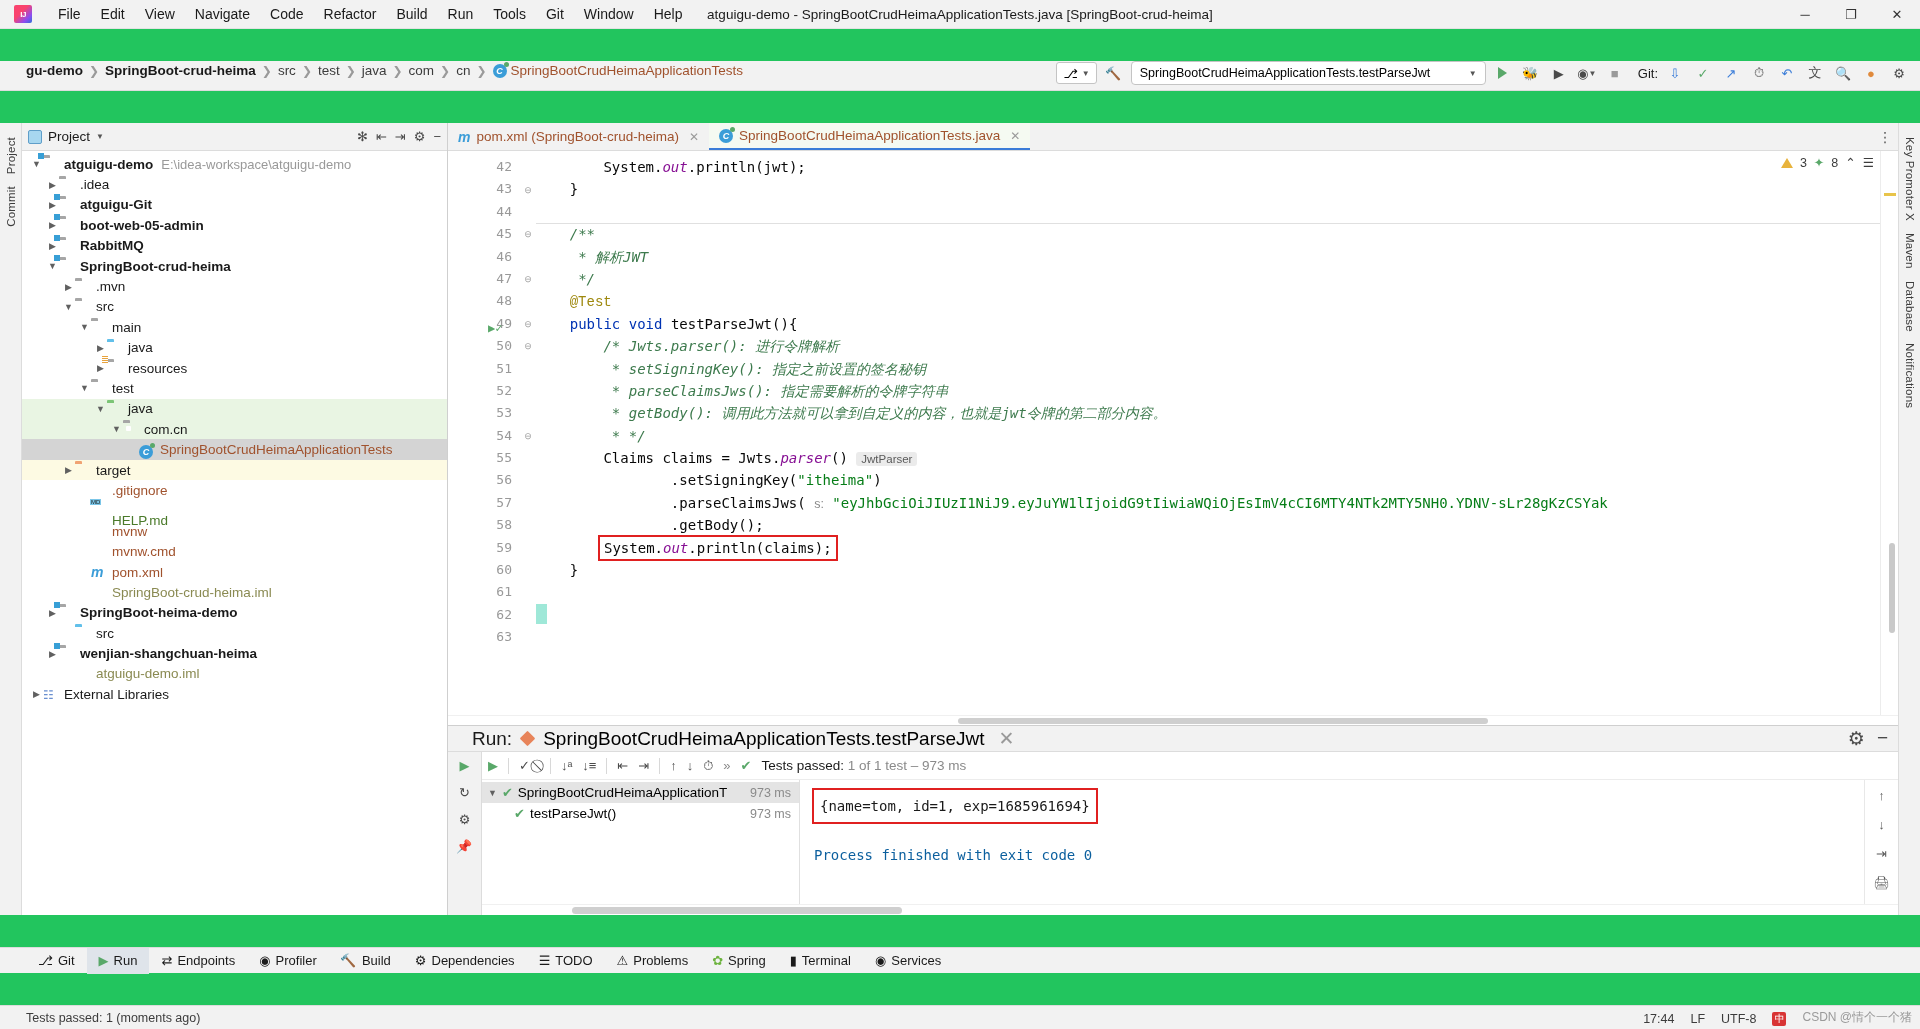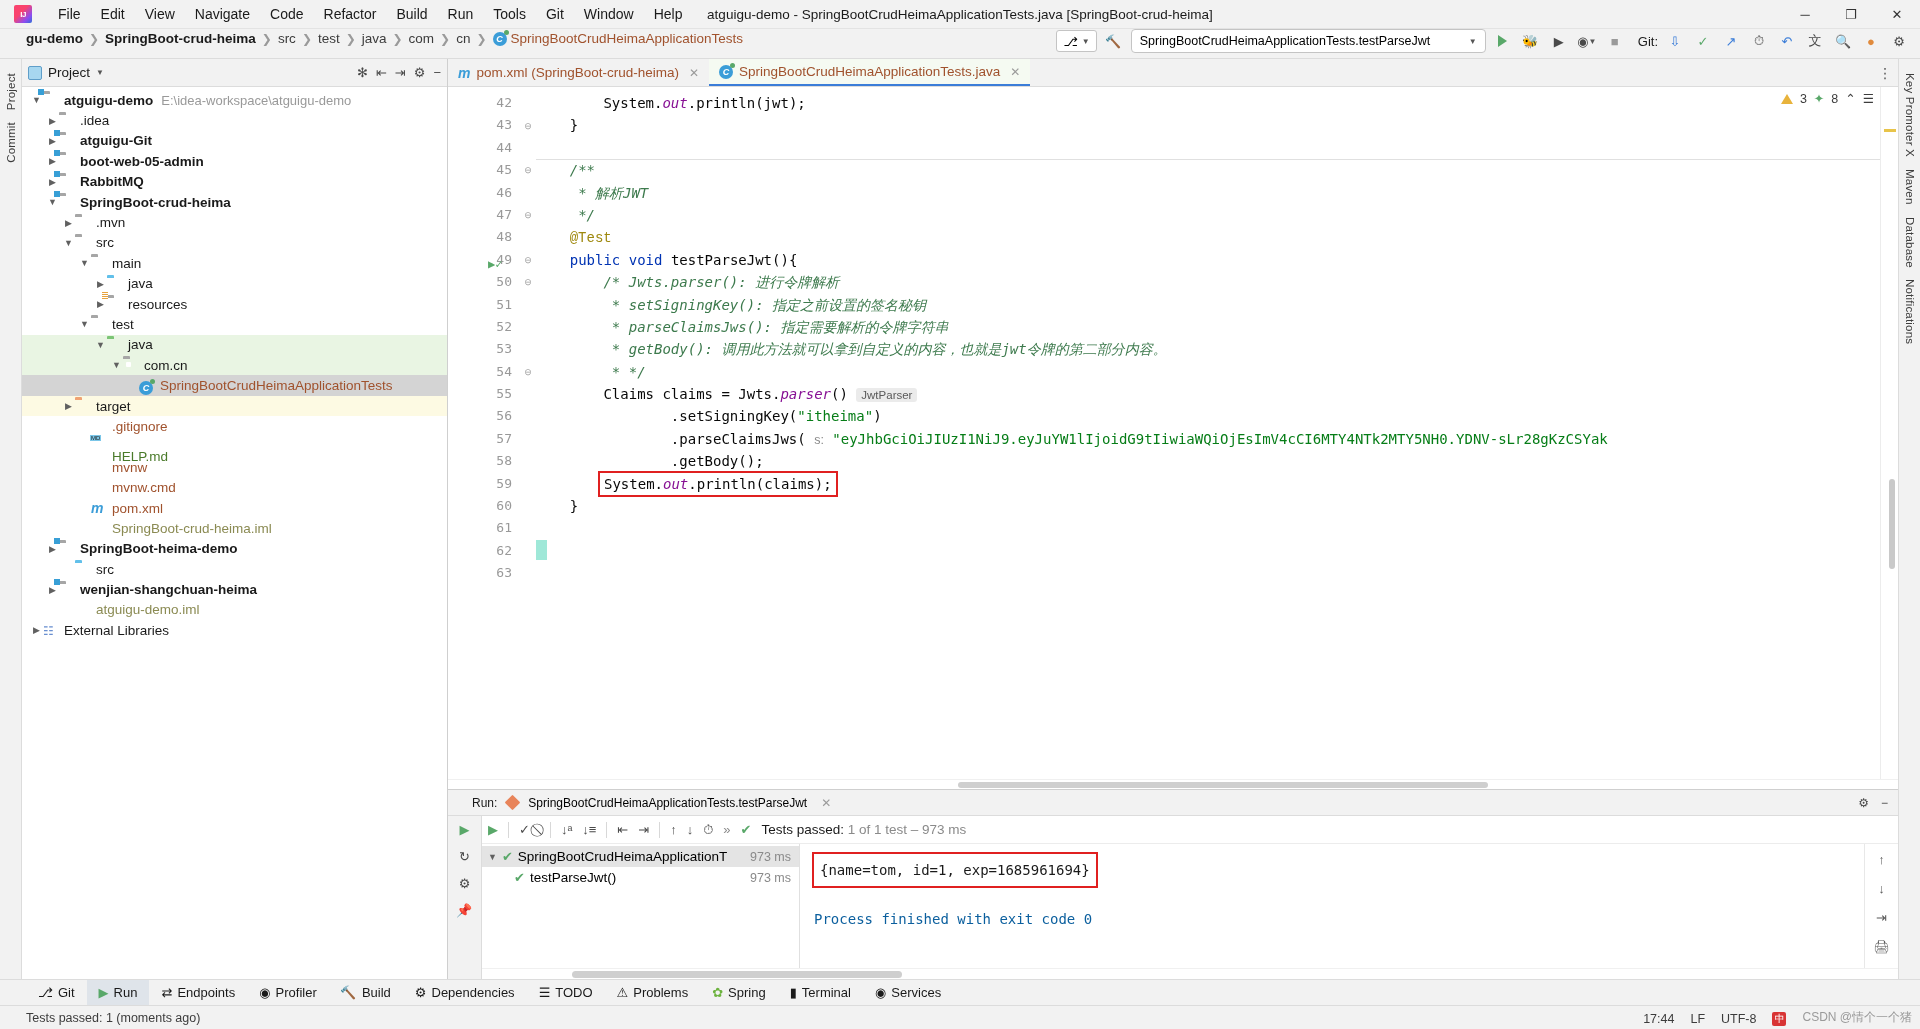--- a/index.html
+++ b/index.html
@@ -4,21 +4,21 @@
 <style>
   * { box-sizing: border-box; margin: 0; padding: 0; }
   html, body {
     width: 1920px; height: 1029px;
     font-family: "Liberation Sans", sans-serif;
     font-size: 13px;
     background: #f2f2f2;
     color: #000;
     overflow: hidden;
   }
-  .app { width: 1920px; height: 1029px; display: flex; flex-direction: column; background: #22c55e; }
+  .app { width: 1920px; height: 1029px; display: flex; flex-direction: column; background: #22c55e; gap: 32px; }
 
   
   .titlebar {
     height: 29px; background: #f2f2f2; display: flex; align-items: center;
     border-bottom: 1px solid #e3e3e3; position: relative; flex: none;
   }
   .ij-logo {
     width: 18px; height: 18px; margin-left: 14px; flex: none;
     background: linear-gradient(135deg,#f9436e 0%,#f9436e 40%,#8e4cf0 75%,#2f6fd7 100%);
     border-radius: 2px; position: relative;
@@ -178,21 +178,21 @@
   }
   .tri-warn { width:0;height:0;border-left:6px solid transparent;border-right:6px solid transparent;border-bottom:10px solid #e8b33c; position:relative;}
   .chk-green { color:#59a869; font-size:13px; }
   .hscroll-track { height: 10px; background: #fff; border-top: 1px solid #f0f0f0; position: relative; }
   .hscroll-thumb { position: absolute; left: 0; top: 2px; height: 6px; background: #cfcfcf; border-radius: 3px; }
 
   
   .runpanel { height: 190px; background: #fff; display: flex; flex-direction: column; flex: none; border-top: 1px solid #cfcfcf; }
   .run-title {
     height: 26px; background: #f2f2f2; display: flex; align-items: center; gap: 10px;
-    padding-left: 24px; font-size: 12px; border-bottom: 1px solid #dcdcdc; flex: none;
+    padding-left: 24px; font-size: 19px; border-bottom: 1px solid #dcdcdc; flex: none;
   }
   .run-title .lab { color: #1a1a1a; }
   .run-diamond { width: 11px; height: 11px; background: #e8845a; transform: rotate(45deg); border-radius: 1px; }
   .run-title .x { color: #9a9a9a; margin-left: 4px; }
   .run-body { flex: 1; display: flex; min-height: 0; }
   .run-left-rail {
     width: 34px; background: #f2f2f2; border-right: 1px solid #dcdcdc; display: flex;
     flex-direction: column; align-items: center; padding-top: 6px; gap: 12px; flex: none;
     color: #4a4a4a; font-size: 13px;
   }

